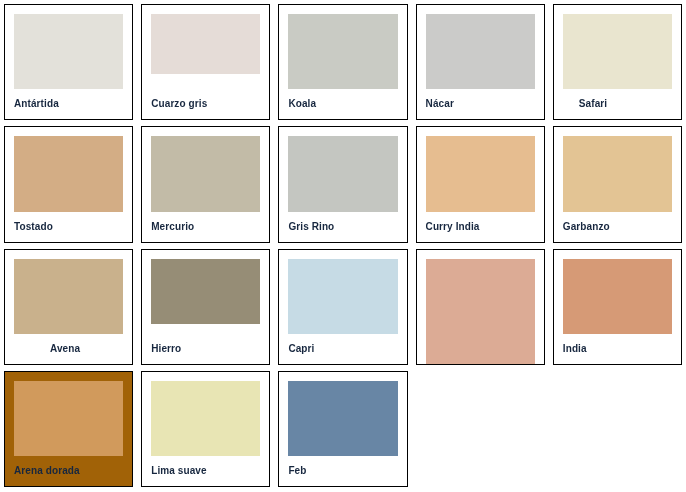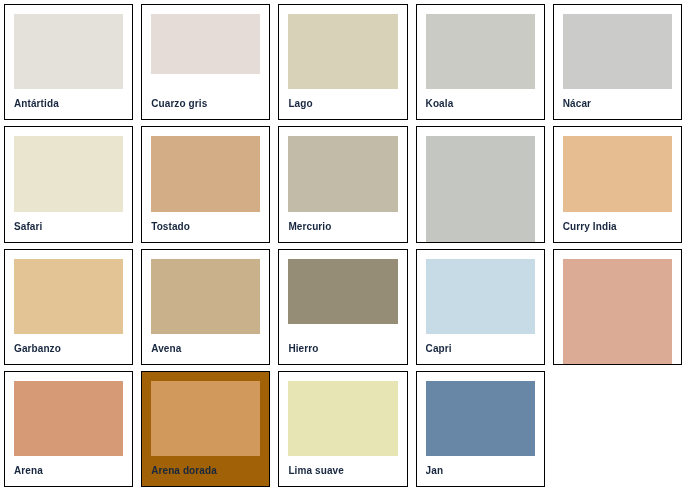--- a/index.html
+++ b/index.html
@@ -60,78 +60,75 @@
 <div id="swatch-grid">
     <div class="swatch-card" style="background: rgb(255, 255, 255); border-color: rgb(0, 0, 0);">
       <div class="swatch-patch" x-color="#e3e1da" style="background: rgb(227, 225, 218);"></div>
       <div class="swatch-label" style="color: rgb(23, 39, 63);">Antártida</div>
     </div>
     <div class="swatch-card" style="background: rgb(255, 255, 255); border-color: rgb(0, 0, 0);">
       <div class="swatch-patch" x-color="#e5dcd7" style="background: rgb(229, 220, 215);"></div>
       <div class="swatch-label" style="color: rgb(23, 39, 63); margin-top: 15px;">Cuarzo gris</div>
     </div>
     <div class="swatch-card" style="background: rgb(255, 255, 255); border-color: rgb(0, 0, 0);">
-      <div class="swatch-patch" x-color="#d8d2b8" style="background: rgb(216, 210, 184);"></div>
-      <div class="swatch-label" style="color: rgb(23, 39, 63);">Lago</div>
-    </div>
-    <div class="swatch-card" style="background: rgb(255, 255, 255); border-color: rgb(0, 0, 0);">
       <div class="swatch-patch" x-color="#c9cbc4" style="background: rgb(201, 203, 196);"></div>
       <div class="swatch-label" style="color: rgb(23, 39, 63);">Koala</div>
     </div>
     <div class="swatch-card" style="background: rgb(255, 255, 255); border-color: rgb(0, 0, 0);">
       <div class="swatch-patch" x-color="#cbcbc9" style="background: rgb(203, 203, 201);"></div>
       <div class="swatch-label" style="color: rgb(23, 39, 63);">Nácar</div>
     </div>
     <div class="swatch-card" style="background: rgb(255, 255, 255); border-color: rgb(0, 0, 0);">
       <div class="swatch-patch" x-color="#e9e5cf" style="background: rgb(233, 229, 207);"></div>
-      <div class="swatch-label" style="color: rgb(23, 39, 63);">Safari</div>
+      <div class="swatch-label" style="color: rgb(23, 39, 63); margin-left: 16px;">Safari</div>
     </div>
     <div class="swatch-card" style="background: rgb(255, 255, 255); border-color: rgb(0, 0, 0);">
       <div class="swatch-patch" x-color="#d3ad85" style="background: rgb(211, 173, 133);"></div>
       <div class="swatch-label" style="color: rgb(23, 39, 63);">Tostado</div>
     </div>
     <div class="swatch-card" style="background: rgb(255, 255, 255); border-color: rgb(0, 0, 0);">
       <div class="swatch-patch" x-color="#c2bba7" style="background: rgb(194, 187, 167);"></div>
       <div class="swatch-label" style="color: rgb(23, 39, 63);">Mercurio</div>
     </div>
     <div class="swatch-card" style="background: rgb(255, 255, 255); border-color: rgb(0, 0, 0);">
       <div class="swatch-patch" x-color="#c4c6c1" style="background: rgb(196, 198, 193);"></div>
+      <div class="swatch-label" style="color: rgb(23, 39, 63);">Gris Rino</div>
     </div>
     <div class="swatch-card" style="background: rgb(255, 255, 255); border-color: rgb(0, 0, 0);">
       <div class="swatch-patch" x-color="#e6bd90" style="background: rgb(230, 189, 144);"></div>
       <div class="swatch-label" style="color: rgb(23, 39, 63);">Curry India</div>
     </div>
     <div class="swatch-card" style="background: rgb(255, 255, 255); border-color: rgb(0, 0, 0);">
       <div class="swatch-patch" x-color="#e3c494" style="background: rgb(227, 196, 148);"></div>
       <div class="swatch-label" style="color: rgb(23, 39, 63);">Garbanzo</div>
     </div>
     <div class="swatch-card" style="background: rgb(255, 255, 255); border-color: rgb(0, 0, 0);">
       <div class="swatch-patch" x-color="#c9b18c" style="background: rgb(201, 177, 140);"></div>
-      <div class="swatch-label" style="color: rgb(23, 39, 63);">Avena</div>
+      <div class="swatch-label" style="color: rgb(23, 39, 63); margin-left: 36px;">Avena</div>
     </div>
     <div class="swatch-card" style="background: rgb(255, 255, 255); border-color: rgb(0, 0, 0); gap: 10px;">
       <div class="swatch-patch" x-color="#968d76" style="background: rgb(150, 141, 118);"></div>
       <div class="swatch-label" style="color: rgb(23, 39, 63);">Hierro</div>
     </div>
     <div class="swatch-card" style="background: rgb(255, 255, 255); border-color: rgb(0, 0, 0);">
       <div class="swatch-patch" x-color="#c6dbe5" style="background: rgb(198, 219, 229);"></div>
       <div class="swatch-label" style="color: rgb(23, 39, 63);">Capri</div>
     </div>
     <div class="swatch-card" style="background: rgb(255, 255, 255); border-color: rgb(0, 0, 0);">
       <div class="swatch-patch" x-color="#dcab95" style="background: rgb(220, 171, 149);"></div>
     </div>
     <div class="swatch-card" style="background: rgb(255, 255, 255); border-color: rgb(0, 0, 0);">
       <div class="swatch-patch" x-color="#d69a76" style="background: rgb(214, 154, 118);"></div>
-      <div class="swatch-label" style="color: rgb(23, 39, 63);">Arena</div>
+      <div class="swatch-label" style="color: rgb(23, 39, 63);">India</div>
     </div>
     <div class="swatch-card" style="background: #a16207; border-color: rgb(0, 0, 0);">
       <div class="swatch-patch" x-color="#d19a5c" style="background: rgb(209, 154, 92);"></div>
       <div class="swatch-label" style="color: rgb(23, 39, 63);">Arena dorada</div>
     </div>
     <div class="swatch-card" style="background: rgb(255, 255, 255); border-color: rgb(0, 0, 0);">
       <div class="swatch-patch" x-color="#e8e5b4" style="background: rgb(232, 229, 180);"></div>
       <div class="swatch-label" style="color: rgb(23, 39, 63);">Lima suave</div>
     </div>
     <div class="swatch-card" style="background: rgb(255, 255, 255); border-color: rgb(0, 0, 0);">
       <div class="swatch-patch" x-color="#6886a5" style="background: rgb(104, 134, 165);"></div>
-      <div class="swatch-label" style="color: rgb(23, 39, 63);">Jan</div>
+      <div class="swatch-label" style="color: rgb(23, 39, 63);">Feb</div>
     </div>
   </div>
 
 </body></html>

